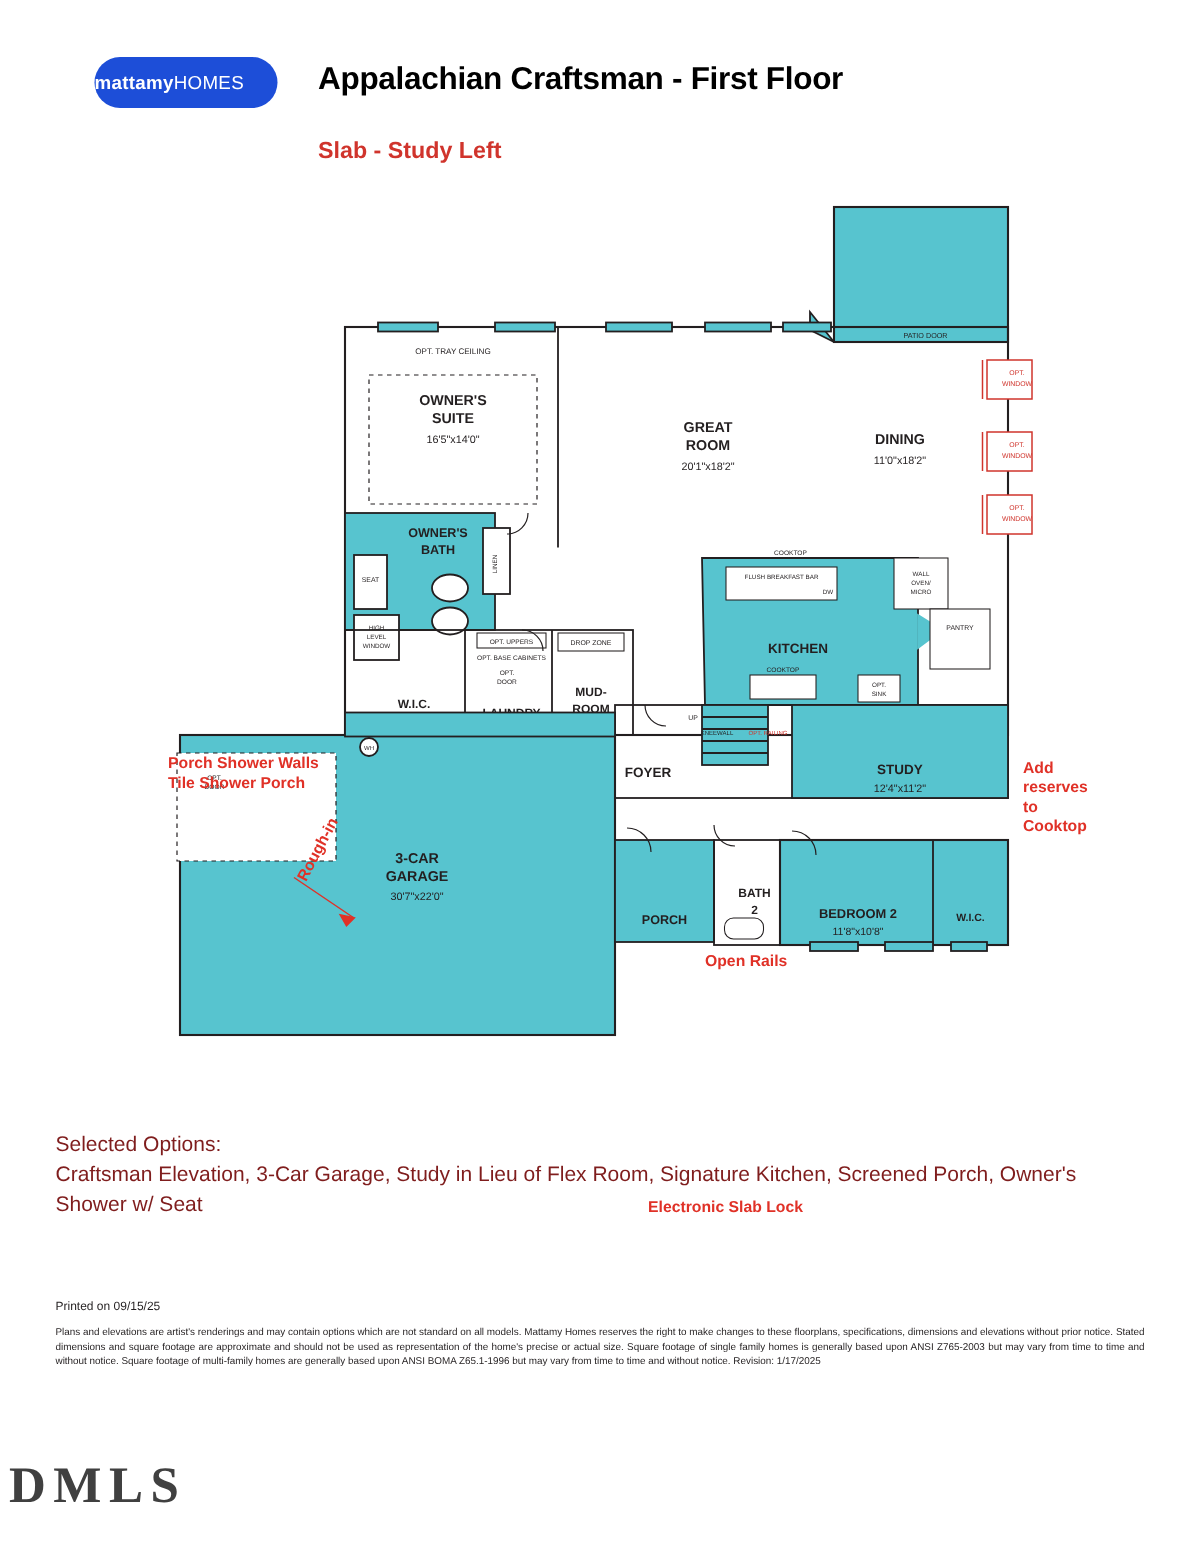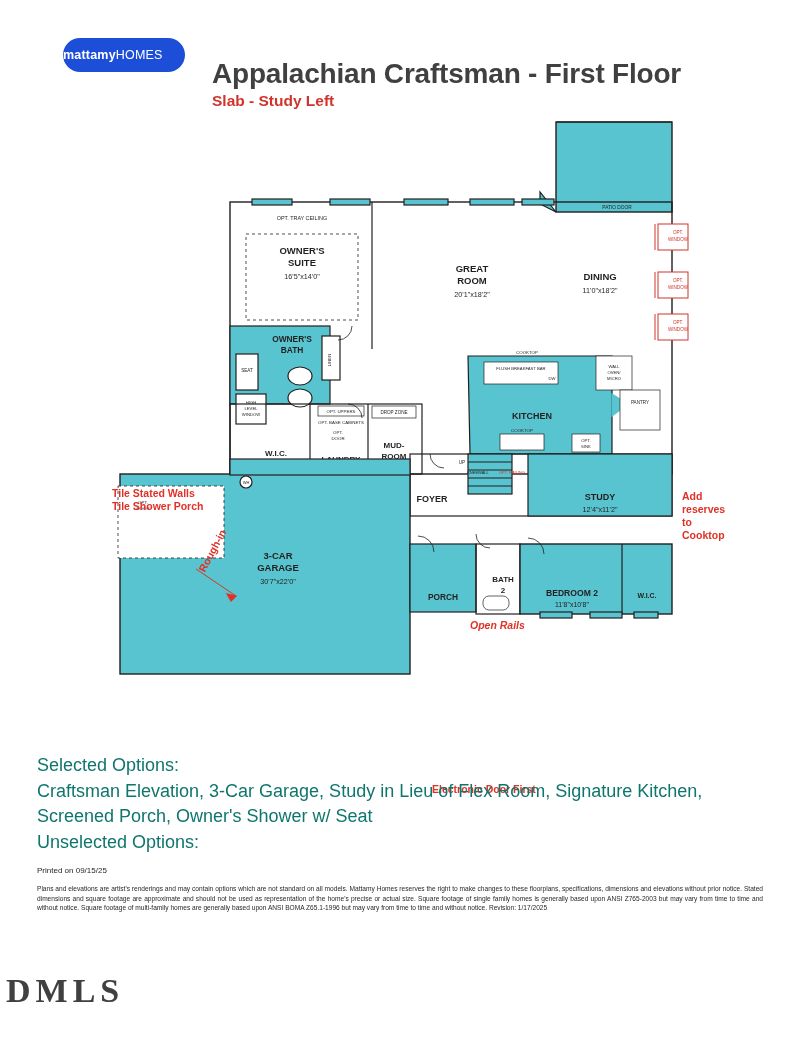--- a/index.html
+++ b/index.html
@@ -19,41 +19,41 @@
     background:#1d4ed8;border-radius:17px;
     display:flex;align-items:center;justify-content:flex-start;
   }
   .logo-text{
     color:#fff;font-size:12.5px;letter-spacing:.2px;font-weight:700;
     font-family:"Liberation Sans", sans-serif;
   }
   .logo-text .thin{font-weight:400;}
   .title{
     position:absolute;left:212px;top:41px;
-    font-size:28px;color:#404040;font-weight:700;letter-spacing:-.2px;margin-top:17px;
+    font-size:21px;color:#000000;font-weight:700;letter-spacing:-.2px;
   }
   .subtitle{
     position:absolute;left:212px;top:92px;
     font-size:15.5px;color:#d0342c;font-weight:700;
   }
 
   
-  .plan{position:absolute;left:0;top:104px;width:662px;height:600px;}
+  .plan{position:absolute;left:0;top:120px;width:662px;height:600px;}
   .plan svg{display:block;}
 
   
   .note{position:absolute;color:#e03127;font-size:10.5px;line-height:1.25;font-weight:600;}
   .note.tile{left:112px;top:383px;}
   .note.gas{left:682px;top:386px;}
   .note.rough{left:196px;top:464px;transform:rotate(-62deg);transform-origin:left top;}
-  .note.rails{left:470px;top:515px;font-style:italic;}
+  .note.rails{left:470px;top:515px;}
   .note.lock{left:432px;top:679px;}
 
   
-  .options{position:absolute;left:37px;top:753px;width:726px;font-size:18px;line-height:1.42;color:#0f766e;}
+  .options{position:absolute;left:37px;top:753px;width:726px;font-size:14px;line-height:1.42;color:#7f1d1d;}
   .options .lbl{display:block;}
   .printed{position:absolute;left:37px;top:866px;font-size:8px;color:#231f20;}
   .disclaimer{position:absolute;left:37px;top:884px;width:726px;font-size:6.6px;line-height:1.45;color:#231f20;text-align:justify;}
 
   
   .watermark{
     position:absolute;left:6px;top:972px;
     font-family:"Liberation Serif", serif;
     font-size:34px;letter-spacing:5px;color:#404040;font-weight:700;
   }
@@ -218,34 +218,33 @@
         </g>
 
         <path d="M196 465 L236 492" stroke="#e03127" stroke-width="1"></path>
         <path d="M236 492 l-9 -2 l4 7 z" fill="#e03127" stroke="#e03127"></path>
 
         <path d="M680 268 L612 282" stroke="#e03127" stroke-width="0"></path>
       </g>
     </svg>
 
     <div class="note tile">
-      <span>Tile Stated Walls</span><br>
+      <span>Porch Shower Walls</span><br>
       <span>Tile Shower Porch</span>
     </div>
     <div class="note gas">
       <span>Add reserves to</span><br>
       <span>Cooktop</span>
     </div>
     <div class="note rough">Rough-in</div>
     <div class="note rails">Open Rails</div>
-    <div class="note lock">Electronic Door First</div>
+    <div class="note lock">Electronic Slab Lock</div>
   </div>
 
   <div class="options">
     <span class="lbl">Selected Options:</span>
     <span>Craftsman Elevation, 3-Car Garage, Study in Lieu of Flex Room, Signature Kitchen, Screened Porch, Owner's Shower w/ Seat</span>
-    <span class="lbl">Unselected Options:</span>
   </div>
 
   <div class="printed">Printed on 09/15/25</div>
   <div class="disclaimer">Plans and elevations are artist's renderings and may contain options which are not standard on all models. Mattamy Homes reserves the right to make changes to these floorplans, specifications, dimensions and elevations without prior notice. Stated dimensions and square footage are approximate and should not be used as representation of the home's precise or actual size. Square footage of single family homes is generally based upon ANSI Z765-2003 but may vary from time to time and without notice. Square footage of multi-family homes are generally based upon ANSI BOMA Z65.1-1996 but may vary from time to time and without notice. Revision: 1/17/2025</div>
   <div class="watermark">DMLS</div>
 </div>
 
 </body></html>

